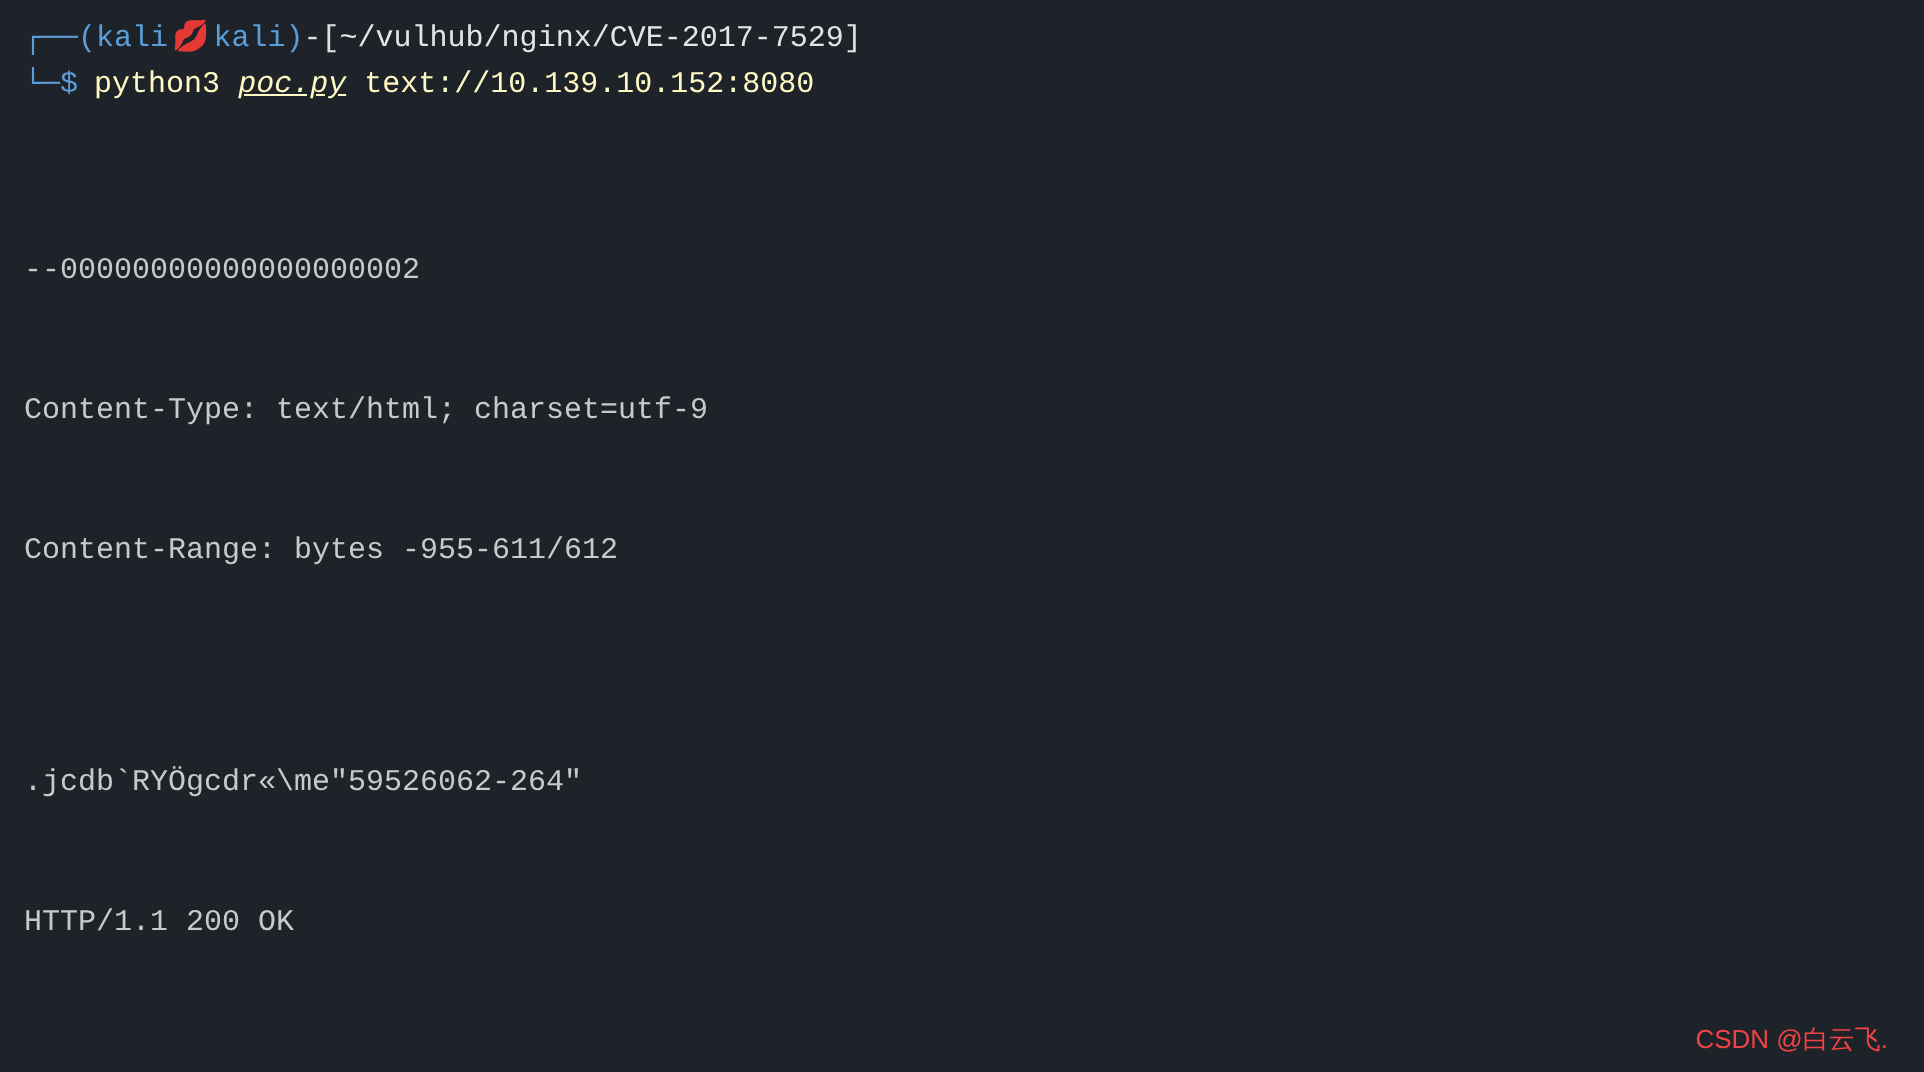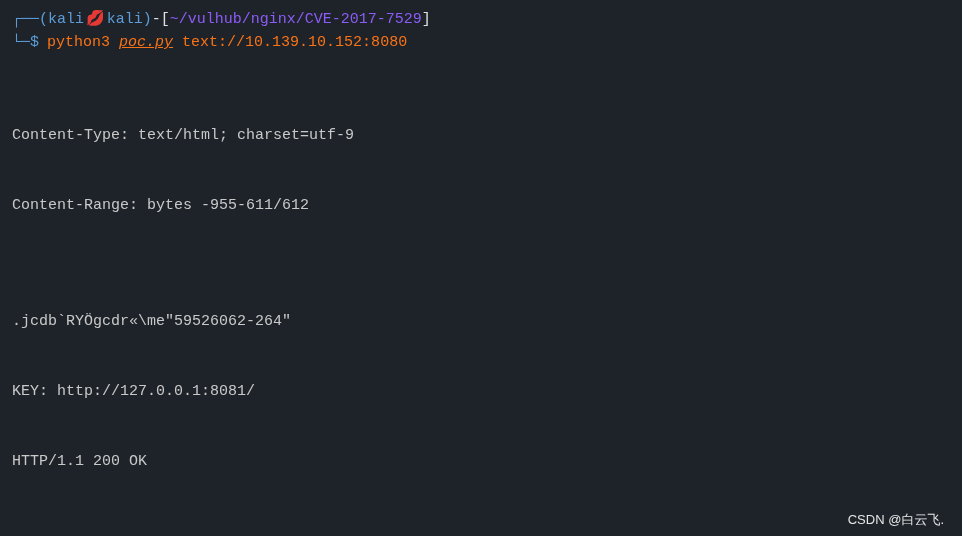--- a/index.html
+++ b/index.html
@@ -40,42 +40,42 @@
     .host {
       color: #5a9dd8;
     }
     .dash {
       color: #e0e0e0;
     }
     .bracket {
       color: #e0e0e0;
     }
     .path {
-      color: #8b5cf6;
+      color: #e5e5e5;
     }
     .dollar {
       color: #5a9dd8;
       margin-right: 8px;
     }
     .command {
-      color: #f97316;
+      color: #fef9c3;
     }
     .arg-underline {
       text-decoration: underline;
       font-style: italic;
     }
     .output {
       color: #c9c9c9;
       white-space: pre;
     }
     .watermark {
       position: absolute;
       bottom: 6px;
       right: 18px;
-      color: #e5e5e5;
+      color: #ef4444;
       font-size: 13px;
       font-family: sans-serif;
     }
     .line {
       display: block;
     }
     .blank {
       height: 1.55em;
     }
   </style>
@@ -101,25 +101,25 @@
   <span class="command">python3</span>
   <span>&nbsp;</span>
   <span class="command arg-underline">poc.py</span>
   <span>&nbsp;</span>
   <span class="command">text://10.139.10.152:8080</span>
 </div>
 
 <div class="blank"></div>
 
 <div class="output">
+  <span class="line">--00000000000000000002</span>
   <span class="line">Content-Type: text/html; charset=utf-9</span>
   <span class="line">Content-Range: bytes -955-611/612</span>
   <span class="line"></span>
   <span class="line">.jcdb`RYÖgcdr«\me"59526062-264"</span>
-  <span class="line">KEY: http://127.0.0.1:8081/</span>
   <span class="line">HTTP/1.1 200 OK</span>
   
   
   
   
   
   
   
   
   <span class="line"></span>

